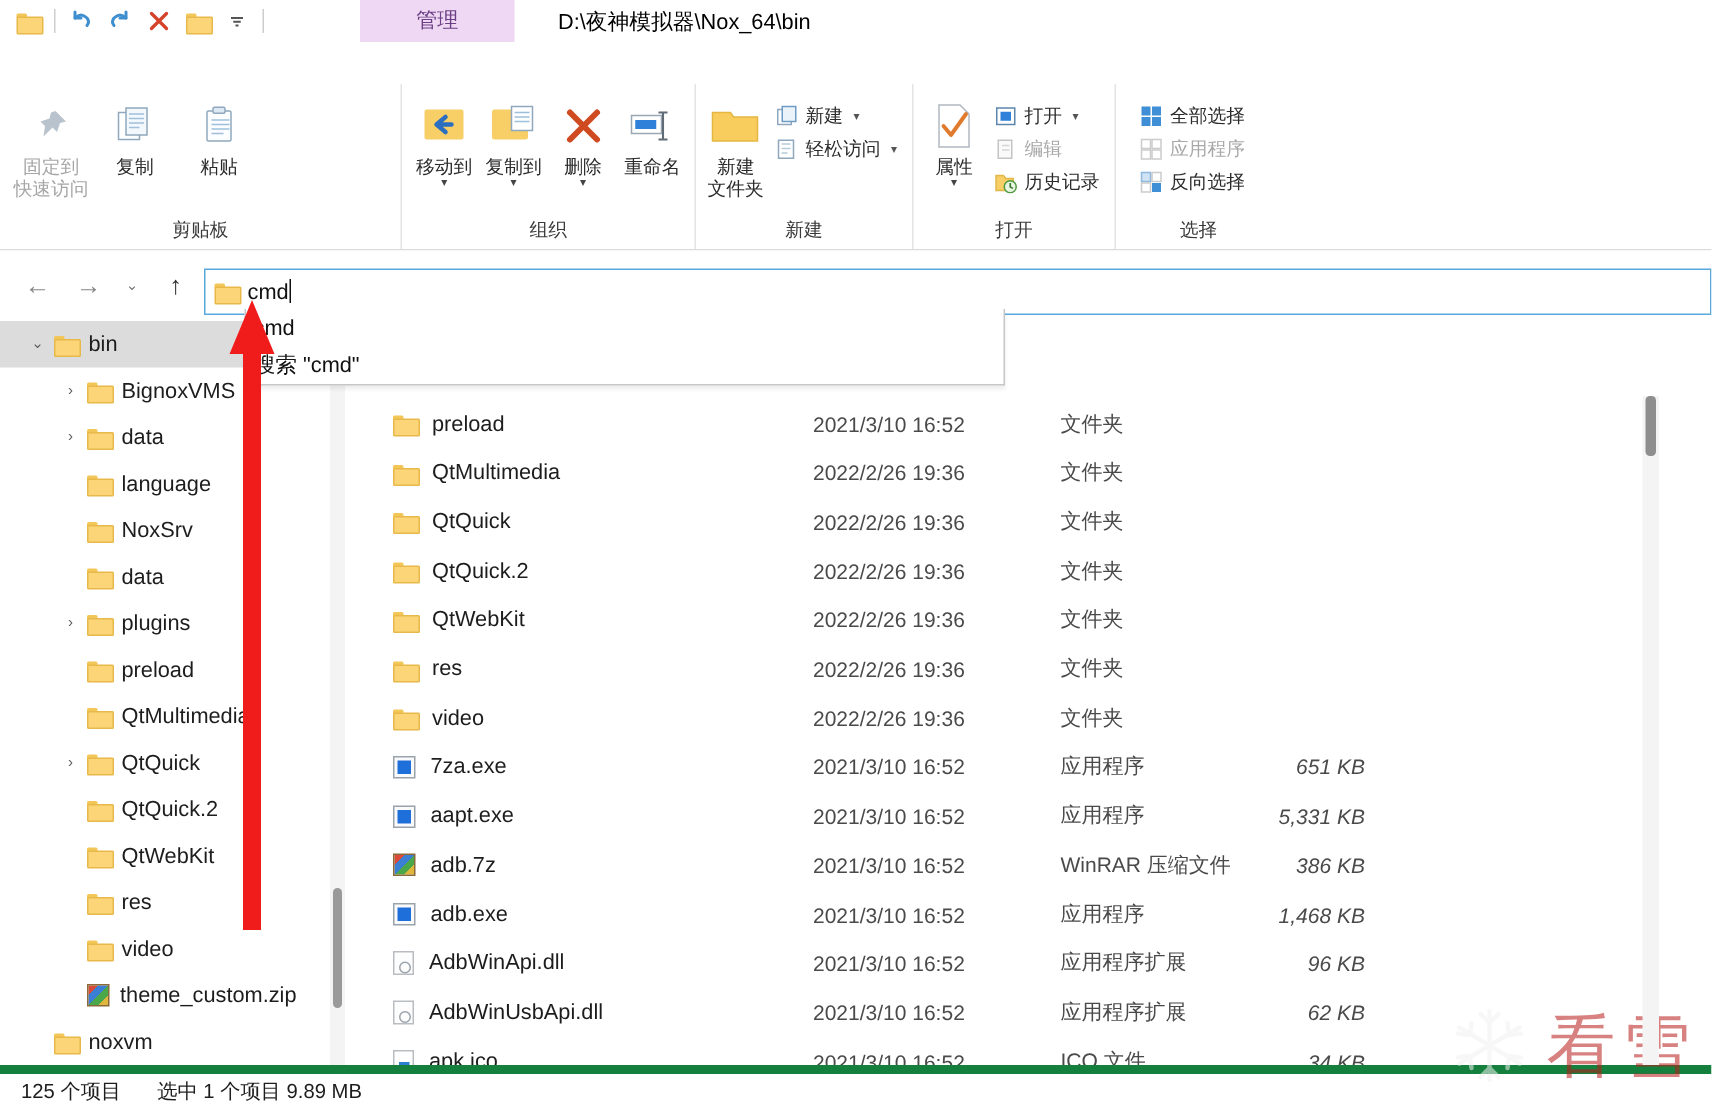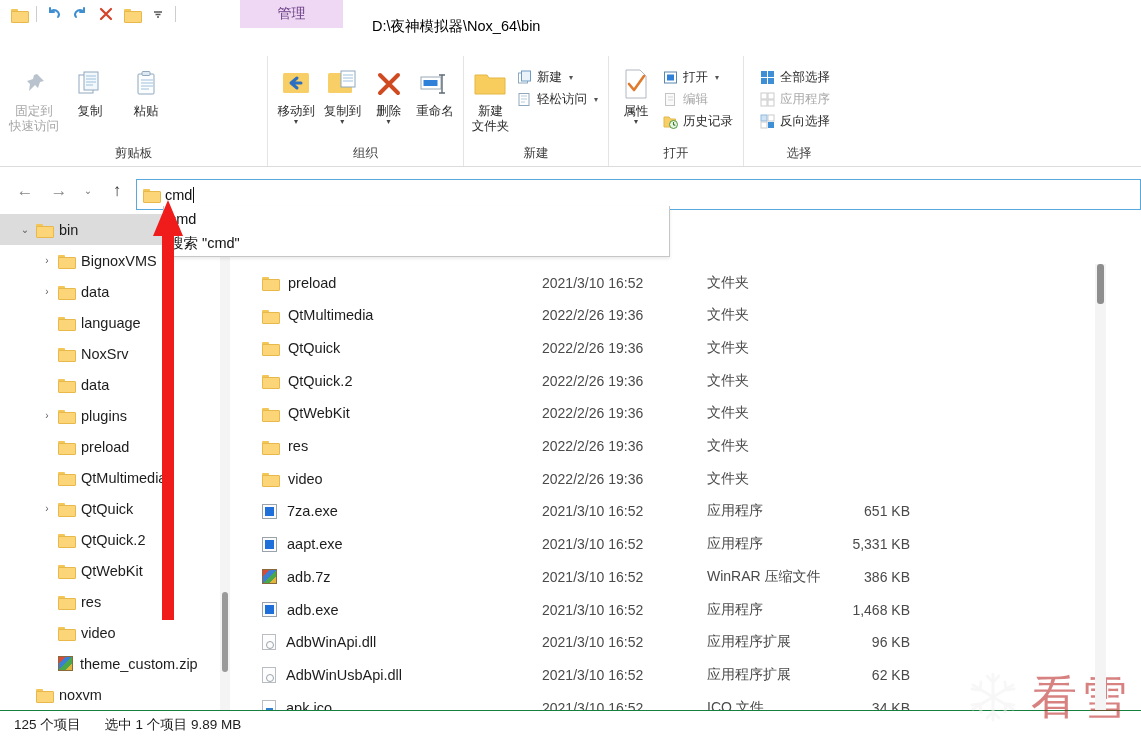--- a/index.html
+++ b/index.html
@@ -23,21 +23,21 @@
     width: 26px; height: 24px; display: flex; align-items: center; justify-content: center;
   }
   .sep { width: 1px; height: 16px; background: #cdcdcd; margin: 0 4px; }
   .mgmt-tab {
     position: absolute; left: 240px; top: 0; width: 103px; height: 28px;
     background: #efd8f3; color: #6b3f86;
     display: flex; align-items: center; justify-content: center;
     font-size: 14px;
   }
   .win-path {
-    position: absolute; left: 372px; top: 12px; height: 28px;
+    position: absolute; left: 372px; top: 0; height: 28px;
     display: flex; align-items: center; font-size: 14.5px; color: #000;
   }
 
   
   .tabstrip {
     position: absolute; left: 0; top: 28px; width: 1141px; height: 28px;
     background: #ffffff; display: flex; align-items: stretch;
   }
   .tab {
     display: flex; align-items: center; justify-content: center;
@@ -147,35 +147,35 @@
     position: absolute; left: 232px; top: 263px; width: 868px; height: 1px; background: #b8b8b8;
   }
   .frow {
     position: absolute; left: 0; width: 880px; height: 33px;
     display: flex; align-items: center; font-size: 14.5px; color: #1d1d1d;
   }
   .f-name { position: absolute; left: 30px; display: flex; align-items: center; }
   .f-name .nm { margin-left: 10px; }
   .f-date { position: absolute; left: 310px; color: #4a4a4a; font-size: 14px; }
   .f-type { position: absolute; left: 475px; color: #4a4a4a; font-size: 14px; }
-  .f-size { position: absolute; left: 600px; width: 78px; text-align: right; color: #4a4a4a; font-size: 14px; }
+  .f-size { position: absolute; left: 600px; width: 78px; text-align: right; color: #4a4a4a; font-size: 14px; font-style: italic; }
 
   .list-scroll {
     position: absolute; left: 1095px; top: 264px; width: 11px; height: 446px;
     background: #f4f4f4; z-index: 5;
   }
   .list-thumb {
     position: absolute; left: 2px; top: 0px; width: 7px; height: 40px;
     background: #8e8e8e; border-radius: 3px;
   }
 
   
   .statusbar {
     position: absolute; left: 0; top: 710px; width: 1141px; height: 29px;
-    background: #ffffff; border-top: 1px solid #15803d;
+    background: #ffffff; border-top: 6px solid #15803d;
     display: flex; align-items: center; font-size: 13.5px; color: #1d1d1d;
   }
   .st-items { margin-left: 14px; }
   .st-sel { margin-left: 24px; }
 
   
   .red-arrow { position: absolute; left: 150px; top: 200px; z-index: 60; pointer-events: none; }
 
   
   .watermark {

